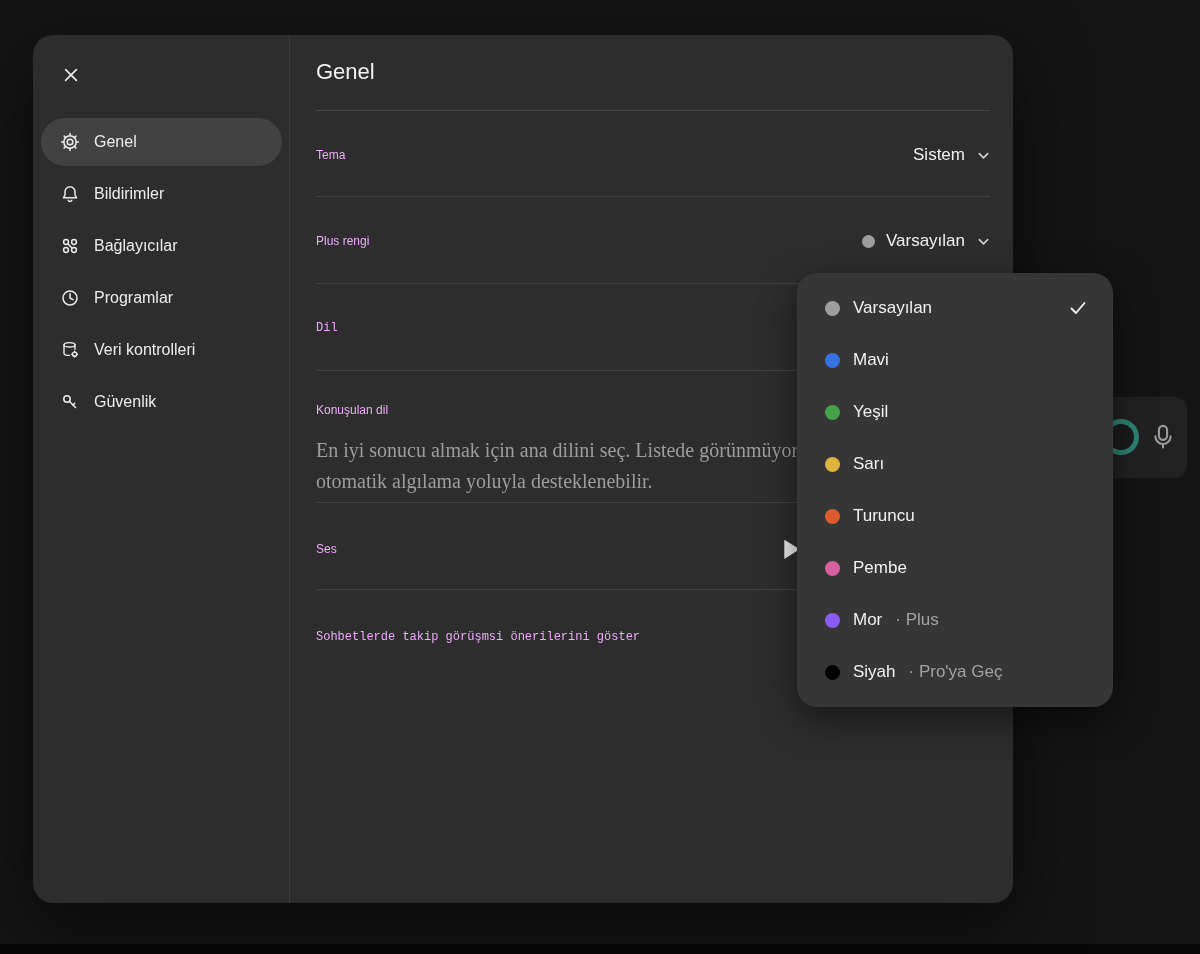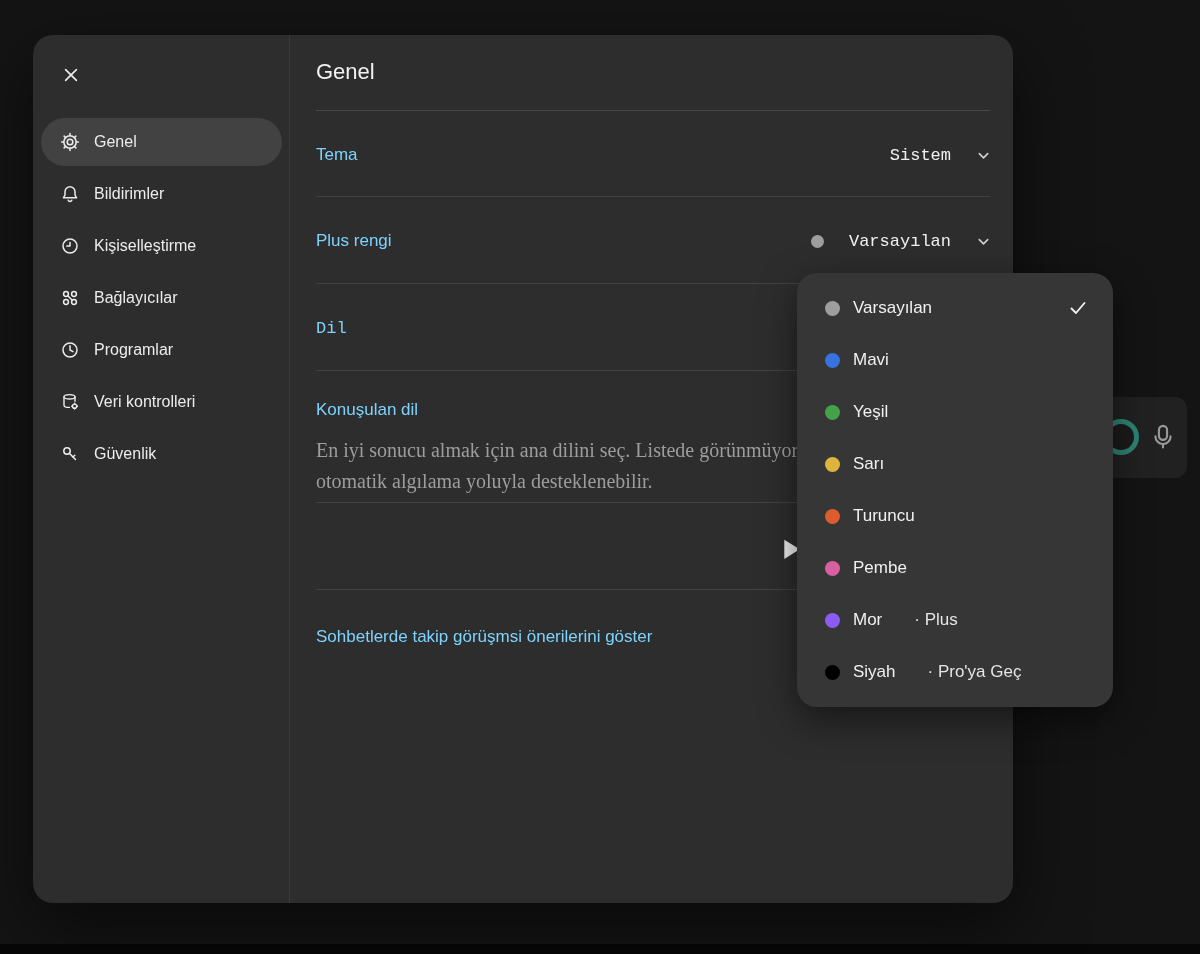--- a/index.html
+++ b/index.html
@@ -54,27 +54,27 @@
   .main { position:relative; flex:1; }
   .page-title { position:absolute; left:26px; top:24px; font-size:22px; font-weight:400; color:#f2f2f2; }
   .divider { position:absolute; left:26px; right:23px; height:1px; background:rgba(255,255,255,.10); }
   .d-title { top:75px; background:rgba(255,255,255,.13); }
   .d1 { top:161px; } .d2 { top:248px; } .d3 { top:335px; } .d4 { top:467px; } .d5 { top:554px; }
 
   .row {
     position:absolute; left:26px; right:23px; height:40px;
     display:flex; align-items:center; justify-content:space-between;
   }
-  .row-label { font-size:17px; color:#7dd3fc; }
+  .row-label { font-size:12px; color:#f0abfc; }
   .r-tema { top:100px; } .r-vurgu { top:186px; } .r-dil { top:273px;font-family:Liberation Mono, monospace; }
-  .r-konusulan { top:355px; } .r-ses { top:494px; } .r-sohbet { top:582px; }
+  .r-konusulan { top:355px; } .r-ses { top:494px; } .r-sohbet { top:582px;font-family:Liberation Mono, monospace; }
 
   .select-trigger {
-    display:flex; align-items:center; gap:25px; cursor:pointer;
-    font-size:17px; color:#f0f0f0;font-family:Liberation Mono, monospace;
+    display:flex; align-items:center; gap:11px; cursor:pointer;
+    font-size:17px; color:#f0f0f0;
   }
   .chevron { width:13px; height:13px; color:#cfcfcf; margin-left:1px; }
   .color-dot { width:13px; height:13px; border-radius:50%; flex:0 0 13px; }
 
   .row-desc {
     position:absolute; left:26px; top:400px; width:502px;
     font-size:20px; line-height:1.55; color:#9d9d9d;font-family:Liberation Serif, serif;
   }
   .play-btn { position:absolute; left:493px; top:504px; width:18px; height:20px; color:#efefef; cursor:pointer; }
 
@@ -83,21 +83,21 @@
     position:absolute; left:797px; top:273px; width:316px; height:434px;
     background:#363636; border-radius:20px; z-index:20;
     box-shadow:0 12px 36px rgba(0,0,0,.5);
     padding:9px 0; 
   }
   .menu-item {
     height:52px; display:flex; align-items:center;
     padding:0 26px 0 28px; gap:13px; cursor:pointer; font-size:17px; color:#f0f0f0;
   }
   .menu-item .color-dot { width:15px; height:15px; flex:0 0 15px; }
-  .menu-badge { color:#e5e5e5; margin-left:19px; }
+  .menu-badge { color:#a3a3a3; margin-left:0; }
   .menu-check { margin-left:auto; width:18px; height:18px; color:#f0f0f0; }
   svg { display:block; }
 </style>
 </head>
 <body>
 
 <div class="bg-toolbar">
   <div class="voice-ring"></div>
   <div class="bg-mic">
     <svg viewBox="0 0 24 24" fill="none" stroke="currentColor" stroke-width="1.8" stroke-linecap="round">
@@ -140,29 +140,20 @@
       <div class="nav-item">
         <span class="nav-icon">
           <svg viewBox="0 0 20 20" fill="none" stroke="currentColor" stroke-width="1.5" stroke-linecap="round" stroke-linejoin="round">
             <path d="M10 2.8a5 5 0 0 1 5 5v3.2l1.6 2.8H3.4L5 11V7.8a5 5 0 0 1 5-5z"></path>
             <path d="M8.2 16.2a1.9 1.9 0 0 0 3.6 0"></path>
           </svg>
         </span>
         <span>Bildirimler</span>
       </div>
 
-      <div class="nav-item">
-        <span class="nav-icon">
-          <svg viewBox="0 0 20 20" fill="none" stroke="currentColor" stroke-width="1.5" stroke-linecap="round" stroke-linejoin="round">
-            <circle cx="10" cy="10" r="7"></circle>
-            <path d="M10 6.4v3.6h-3.2"></path>
-          </svg>
-        </span>
-        <span>Kişiselleştirme</span>
-      </div>
 
       <div class="nav-item">
         <span class="nav-icon">
           <svg viewBox="0 0 20 20" fill="none" stroke="currentColor" stroke-width="1.5" stroke-linecap="round">
             <circle cx="6" cy="6" r="2.4"></circle>
               <circle cx="14" cy="6" r="2.4"></circle>
             <circle cx="6" cy="14" r="2.4"></circle>
               <circle cx="14" cy="14" r="2.4"></circle>
             <line x1="7.8" y1="7.8" x2="12.2" y2="12.2"></line>
           </svg>
@@ -246,20 +237,23 @@
       <span class="row-label">Dil</span>
     </div>
     <div class="divider d3"></div>
 
     <div class="row r-konusulan">
       <span class="row-label">Konuşulan dil</span>
     </div>
     <div class="row-desc">En iyi sonucu almak için ana dilini seç. Listede görünmüyorsa otomatik algılama yoluyla desteklenebilir.</div>
     <div class="divider d4"></div>
 
+    <div class="row r-ses">
+      <span class="row-label">Ses</span>
+    </div>
     <div class="play-btn">
       <svg viewBox="0 0 14 16" fill="currentColor">
           <polygon points="1,0.5 13,8 1,15.5"></polygon>
         </svg>
     </div>
     <div class="divider d5"></div>
 
     <div class="row r-sohbet">
       <span class="row-label">Sohbetlerde takip görüşmsi önerilerini göster</span>
     </div>

